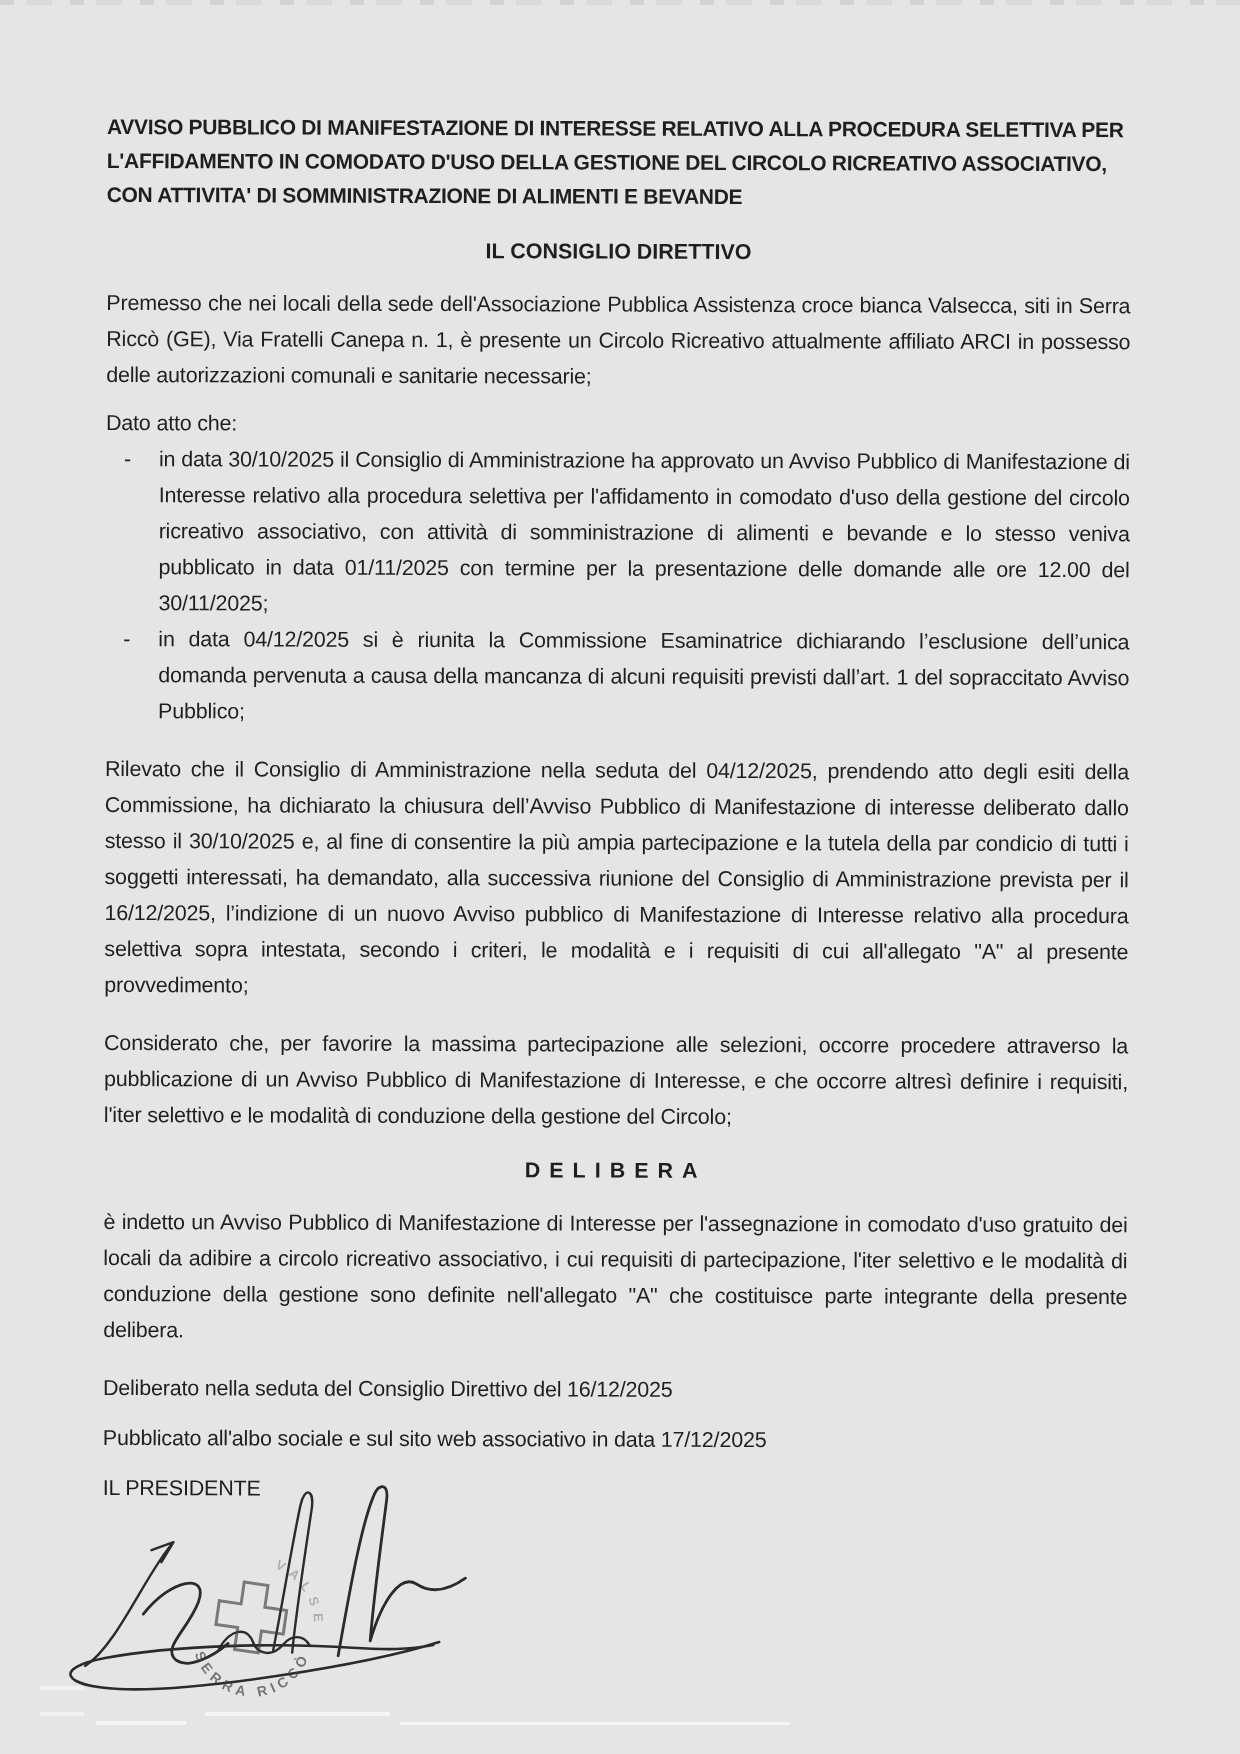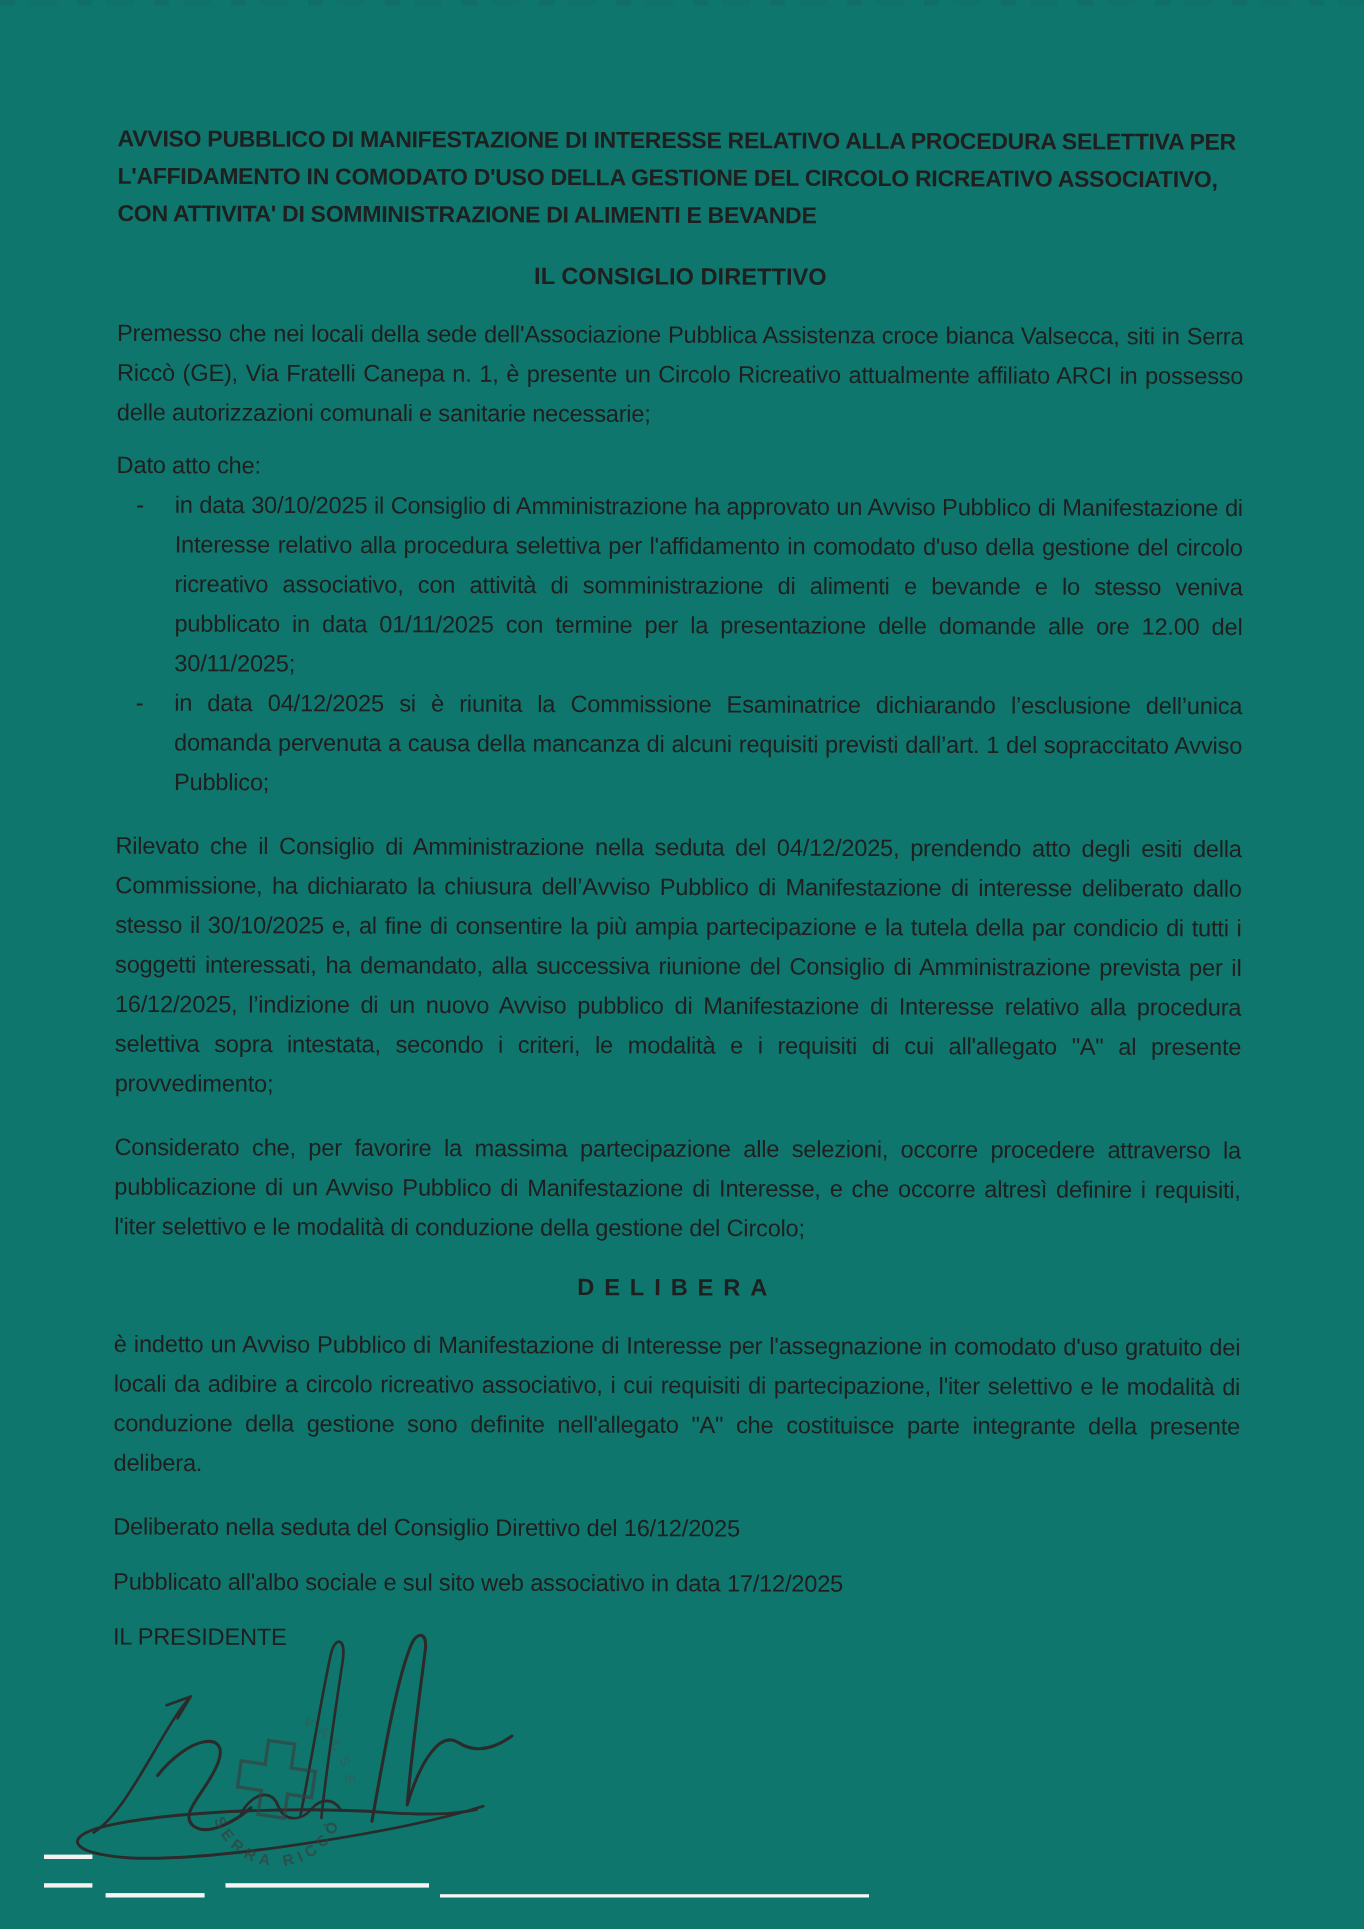--- a/index.html
+++ b/index.html
@@ -4,21 +4,21 @@
 <style>
   html, body {
     margin: 0;
     padding: 0;
     background: #ffffff;
   }
   .page {
     position: relative;
     width: 1240px;
     height: 1754px;
-    background: #0f766e;
+    background: #e5e5e5;
     overflow: hidden;
     font-family: "Liberation Sans", "DejaVu Sans", sans-serif;
     color: #1f1f1f;
   }
   .noise-top {
     position: absolute;
     top: 0; left: 0;
     width: 100%;
     height: 5px;
     background: repeating-linear-gradient(90deg,

